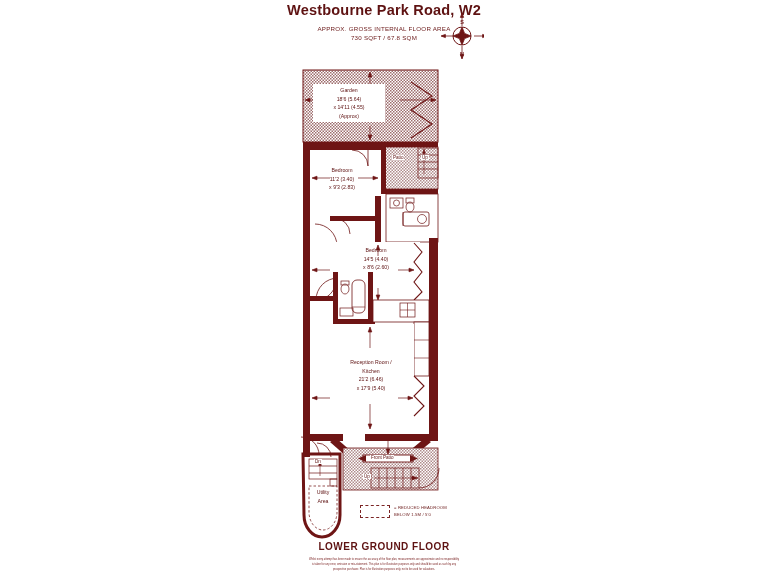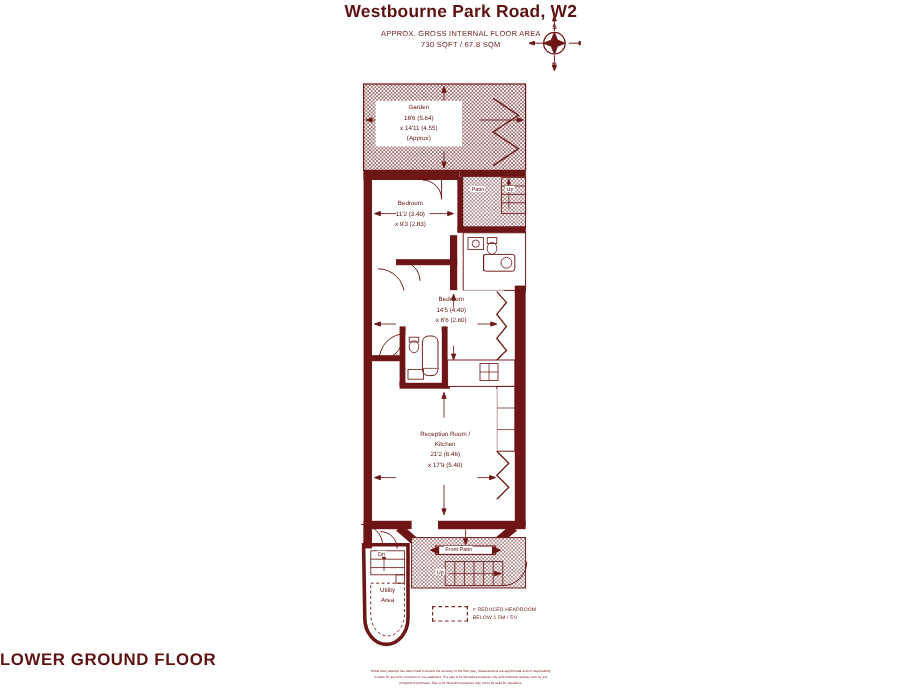--- a/index.html
+++ b/index.html
@@ -64,22 +64,22 @@
     width: 768px;
     height: 576px;
   }
 
   
   .floor-label {
     position: absolute;
     top: 541px;
     left: 0;
     width: 768px;
-    text-align: left;
-    font-size: 14px;
+    text-align: center;
+    font-size: 10px;
     font-weight: bold;
     letter-spacing: 0.5px;
     color: #5e1212;
   }
   .disclaimer {
     position: absolute;
     top: 558px;
     left: 0;
     width: 768px;
     text-align: center;

